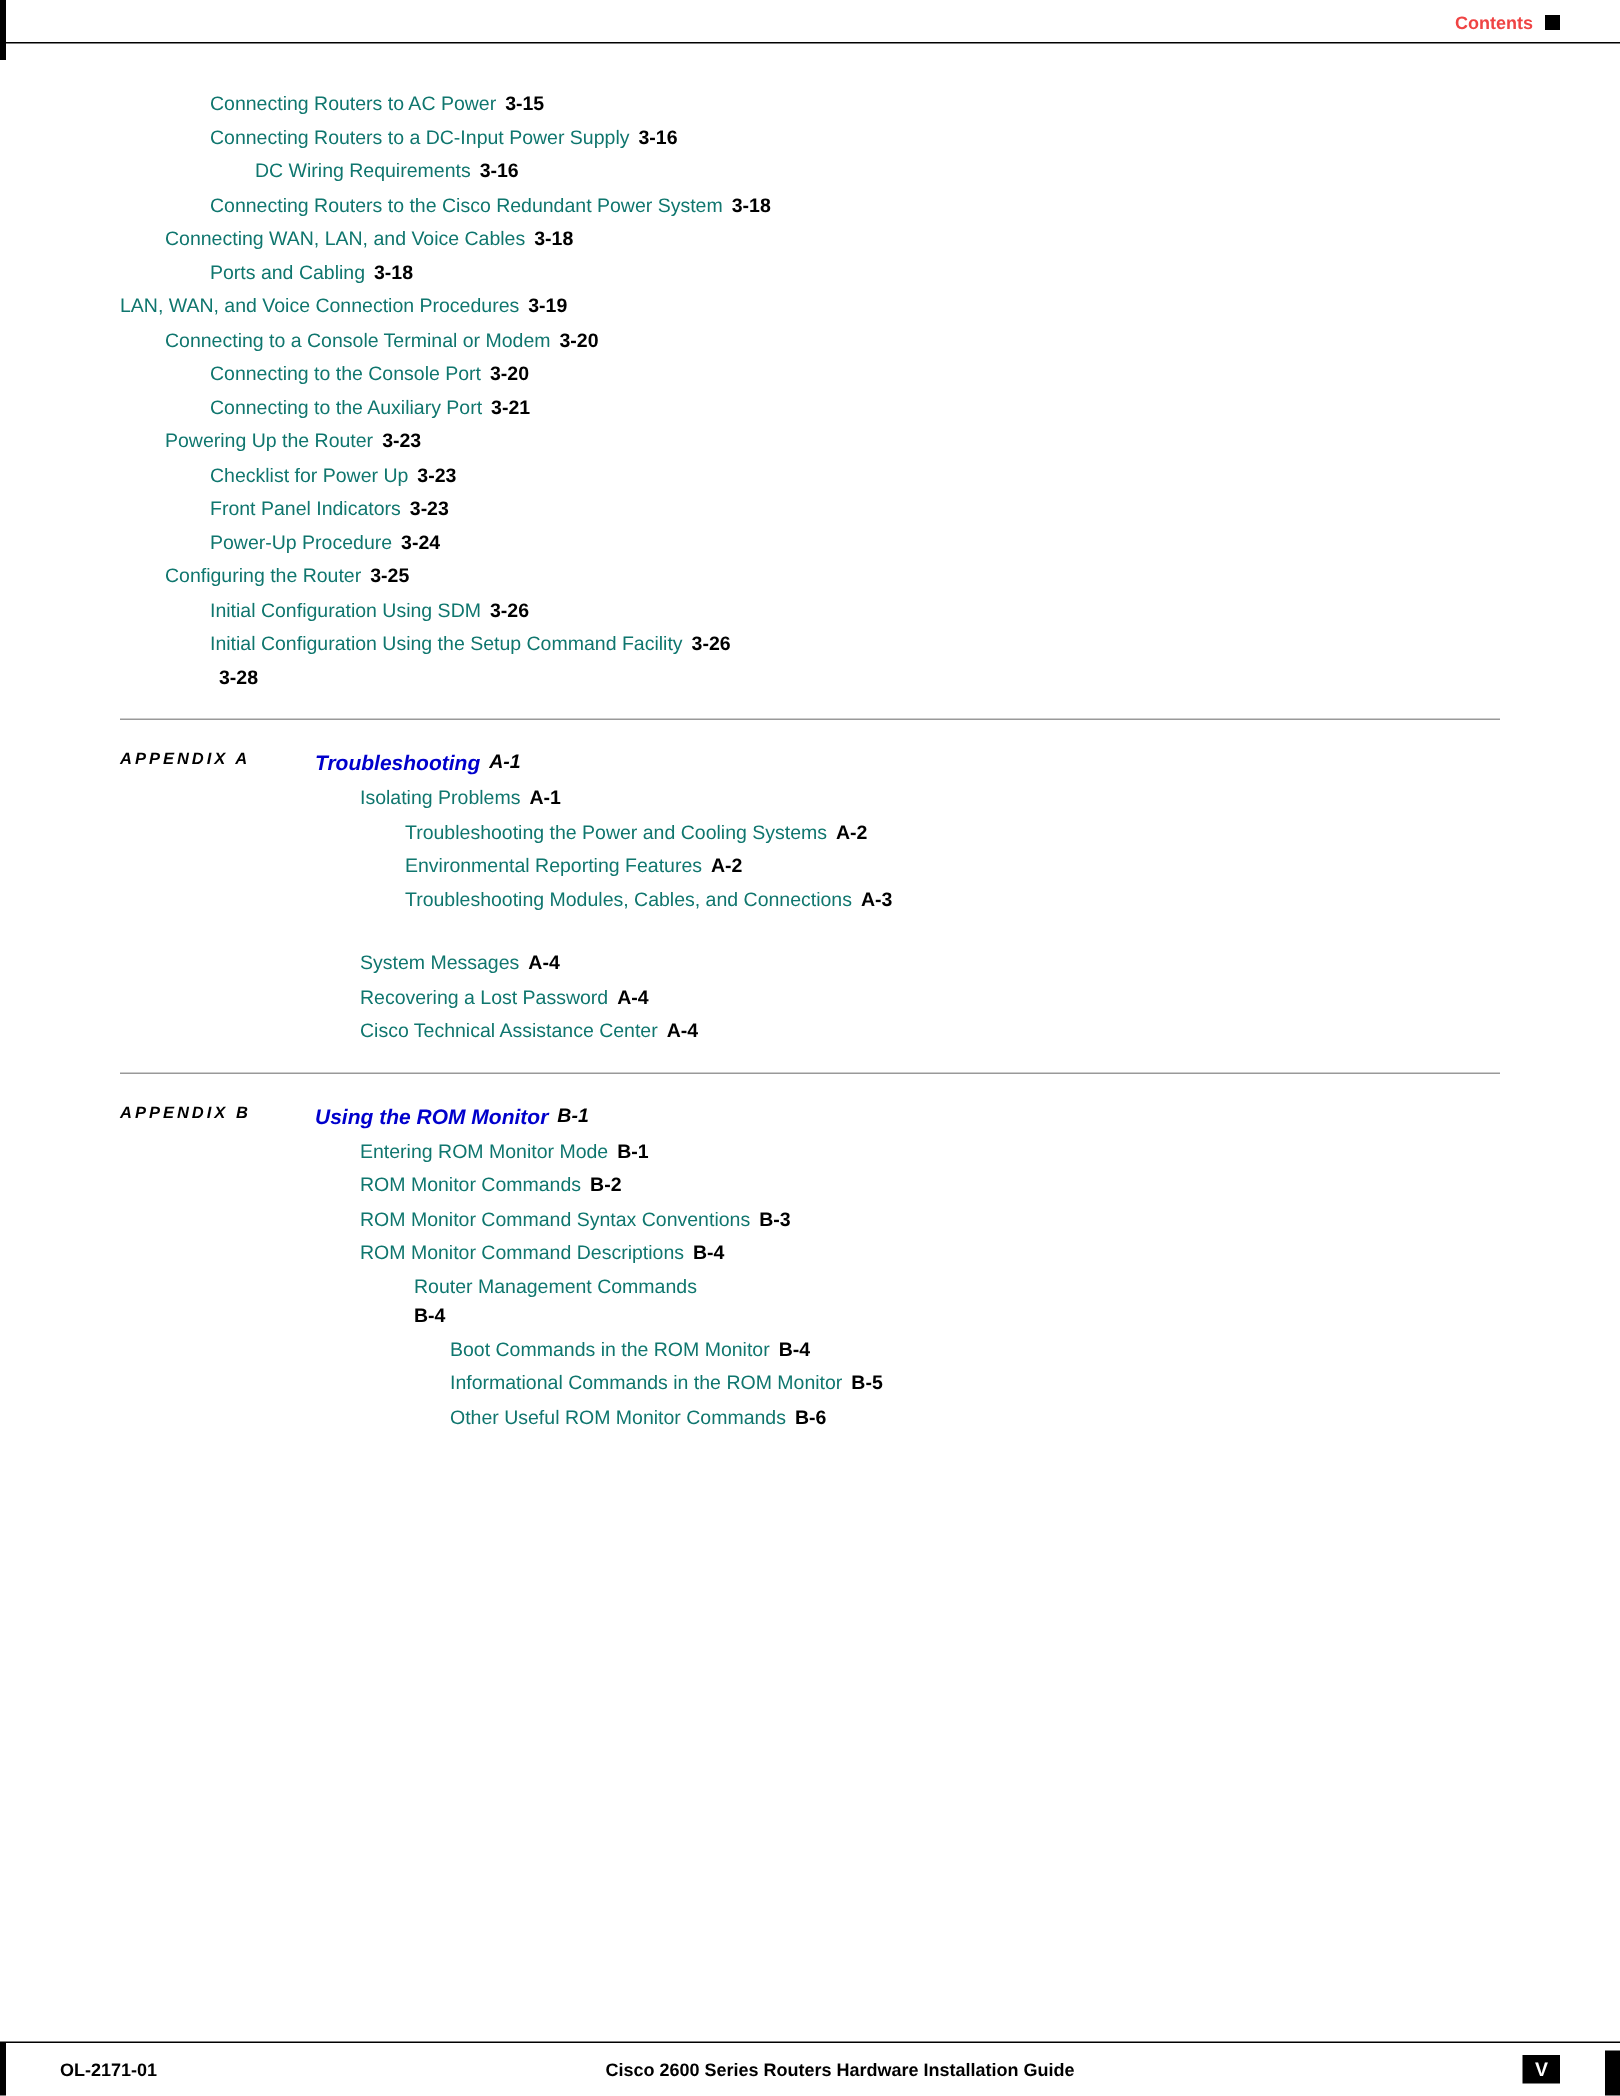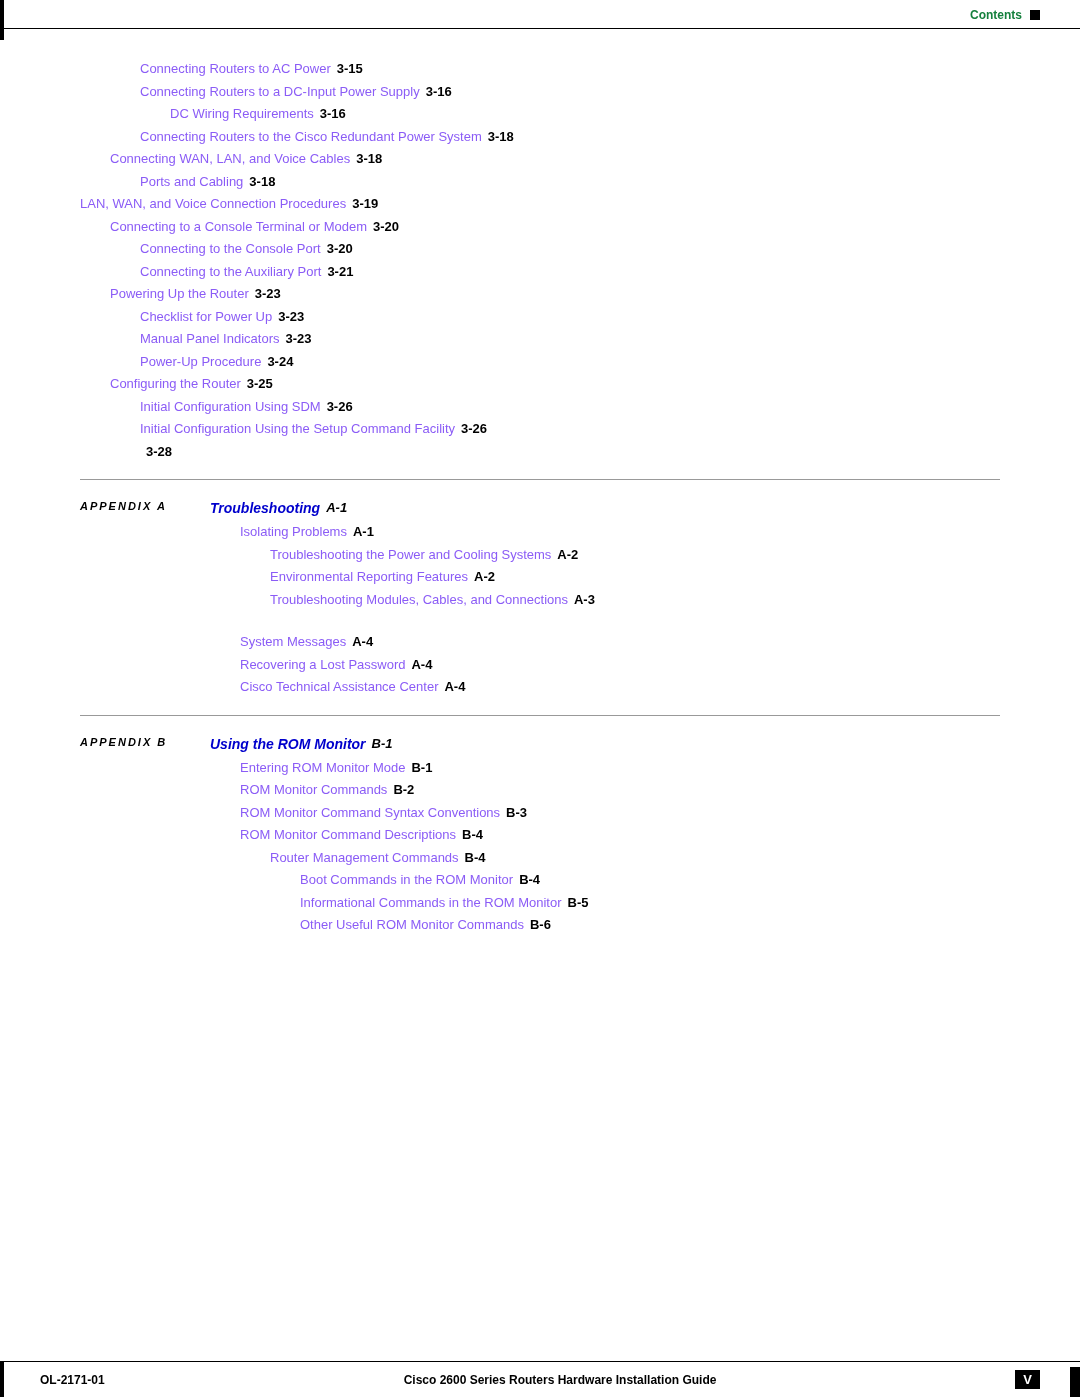--- a/index.html
+++ b/index.html
@@ -26,21 +26,21 @@
       width: 100%;
       border-bottom: 1px solid #000;
       display: flex;
       justify-content: flex-end;
       align-items: center;
       padding: 8px 40px 6px 40px;
     }
     .top-bar-label {
       font-size: 12px;
       font-weight: bold;
-      color: #15803d;
+      color: #ef4444;
     }
     .top-bar-square {
       width: 10px;
       height: 10px;
       background: #000;
       display: inline-block;
       margin-left: 8px;
     }
 
     
@@ -54,21 +54,21 @@
     }
 
     .toc-entry {
       display: flex;
       align-items: baseline;
       margin-bottom: 3px;
       line-height: 1.5;
     }
 
     .toc-link {
-      color: #8b5cf6;
+      color: #0f766e;
       text-decoration: none;
       font-size: 13px;
     }
 
     .toc-page {
       font-size: 13px;
       font-weight: bold;
       color: #000;
       margin-left: 6px;
       white-space: nowrap;
@@ -230,21 +230,21 @@
         </div>
         <div class="toc-entry" style="margin-left: 30px;">
           <a class="toc-link" href="#">Powering Up the Router</a>
           <span class="toc-page">3-23</span>
         </div>
         <div class="toc-entry" style="margin-left: 60px;">
           <a class="toc-link" href="#">Checklist for Power Up</a>
           <span class="toc-page">3-23</span>
         </div>
         <div class="toc-entry" style="margin-left: 60px;">
-          <a class="toc-link" href="#">Manual Panel Indicators</a>
+          <a class="toc-link" href="#">Front Panel Indicators</a>
           <span class="toc-page">3-23</span>
         </div>
         <div class="toc-entry" style="margin-left: 60px;">
           <a class="toc-link" href="#">Power-Up Procedure</a>
           <span class="toc-page">3-24</span>
         </div>
         <div class="toc-entry" style="margin-left: 30px;">
           <a class="toc-link" href="#">Configuring the Router</a>
           <span class="toc-page">3-25</span>
         </div>
@@ -315,21 +315,21 @@
             <span class="toc-page">B-2</span>
           </div>
           <div class="toc-entry" style="margin-left: 30px;">
             <a class="toc-link" href="#">ROM Monitor Command Syntax Conventions</a>
             <span class="toc-page">B-3</span>
           </div>
           <div class="toc-entry" style="margin-left: 30px;">
             <a class="toc-link" href="#">ROM Monitor Command Descriptions</a>
             <span class="toc-page">B-4</span>
           </div>
-          <div class="toc-entry" style="margin-left: 60px;">
+          <div class="toc-entry" style="margin-left: 60px; flex-direction: column;">
             <a class="toc-link" href="#">Router Management Commands</a>
             <span class="toc-page">B-4</span>
           </div>
           <div class="toc-entry" style="margin-left: 90px;">
             <a class="toc-link" href="#">Boot Commands in the ROM Monitor</a>
             <span class="toc-page">B-4</span>
           </div>
           <div class="toc-entry" style="margin-left: 90px;">
             <a class="toc-link" href="#">Informational Commands in the ROM Monitor</a>
             <span class="toc-page">B-5</span>

